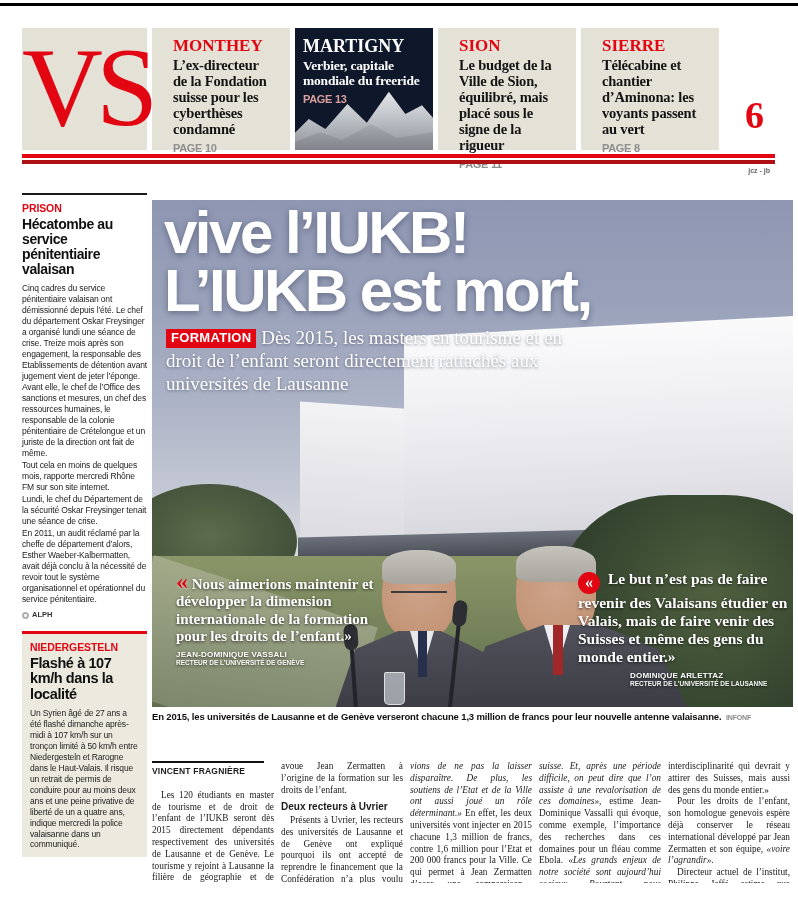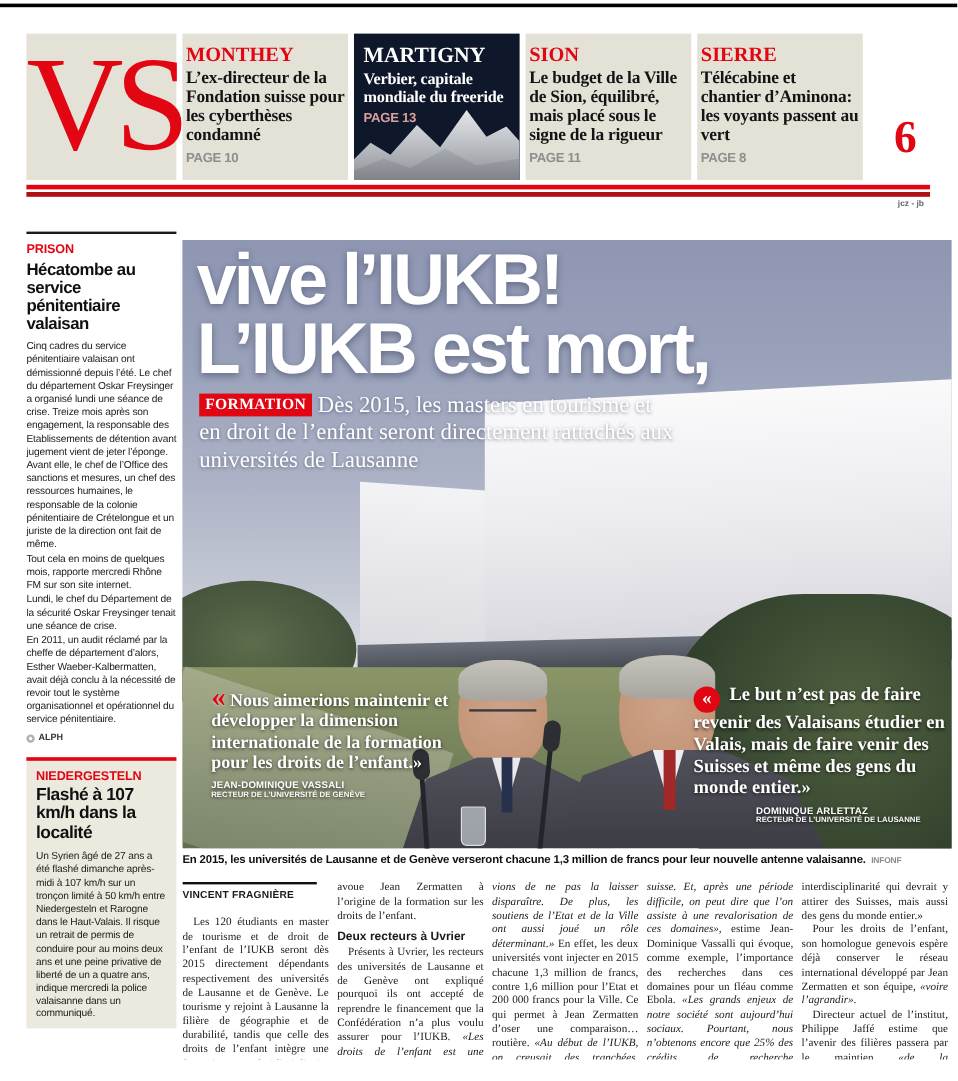--- a/index.html
+++ b/index.html
@@ -6,21 +6,21 @@
   html,body { background:#fff; }
   .page { position:relative; width:798px; height:901px; background:#fff; overflow:hidden;
           font-family:"Liberation Sans", sans-serif; color:#111; }
   .topline { position:absolute; top:3px; left:0; width:798px; height:3px; background:#000; }
 
   
   .masthead { position:absolute; top:28px; left:22px; width:754px; height:122px; display:flex; }
   .logo-box { width:125px; height:122px; background:#e4e1d6; text-align:center; flex:none; }
   .logo-box span { font-family:"Liberation Serif",serif; font-weight:normal; font-size:112px;
                    line-height:118px; color:#e20613; letter-spacing:-7px; }
-  .teaser { width:138px; height:122px; background:#e4e1d6; margin-left:5px; padding:8px 3px; flex:none; }
+  .teaser { width:138px; height:122px; background:#e4e1d6; margin-left:5px; padding:8px 21px; flex:none; }
   .t-kicker { font-family:"Liberation Serif",serif; font-weight:bold; font-size:17px; color:#e20613; }
   .t-head { font-family:"Liberation Serif",serif; font-weight:bold; font-size:14.5px; line-height:1.1;
             color:#141414; margin-top:2px; letter-spacing:-0.2px; }
   .t-page { font-weight:bold; font-size:11px; color:#8e8e8e; margin-top:4px; letter-spacing:-0.3px; }
   .teaser.red { background:#0f172a; color:#fff; text-align:left; position:relative; overflow:hidden; padding:8px 8px; }
   .teaser.red .t-kicker { color:#fff; font-size:18px; }
   .teaser.red .t-head { color:#fff; font-size:13.5px; position:relative; z-index:2; }
   .teaser.red .t-page { color:#d9a09d; position:relative; z-index:2; }
   .mountain { position:absolute; left:0; right:0; bottom:0; height:62px; z-index:1;
       background:linear-gradient(180deg,#e9eaec 0%,#c2c5ca 45%,#8e9197 100%);
@@ -95,21 +95,21 @@
   .mic-1 { left:300px; top:424px; height:90px; transform:rotate(6deg); }
   .mic-2 { left:200px; top:448px; height:66px; transform:rotate(-4deg); }
   .glass { position:absolute; left:232px; top:472px; width:21px; height:33px;
      background:rgba(235,242,248,.55); border:1px solid rgba(255,255,255,.65); border-radius:2px 2px 5px 5px; }
 
   .hl { position:absolute; left:12px; top:4px; font-weight:bold; font-size:60px; line-height:0.97;
         letter-spacing:-2.5px; color:#fff; text-shadow:0 2px 6px rgba(40,45,70,.45); }
   .standfirst { position:absolute; left:14px; top:127px; width:398px;
         font-family:"Liberation Serif",serif; font-size:19px; line-height:1.2; color:#fff;
         text-shadow:0 1px 3px rgba(40,45,70,.55); }
-  .kicker-badge { display:inline-block; background:#e20613; color:#fff; font-family:Liberation Serif, serif;
+  .kicker-badge { display:inline-block; background:#e20613; color:#fff; font-family:Liberation Sans, sans-serif;
         font-weight:bold; font-size:13px; padding:1px 5px 2px; letter-spacing:.3px; text-shadow:none;
         transform:translateY(-2px); }
 
   .quote { position:absolute; font-family:"Liberation Serif",serif; font-weight:bold; color:#fff;
            text-shadow:0 1px 3px rgba(0,0,0,.7); }
   .quote-l { left:24px; top:376px; width:208px; font-size:15px; line-height:1.15; }
   .quote-r { left:426px; top:370px; width:215px; font-size:15.5px; line-height:1.16; }
   .qmark { color:#e20613; font-size:24px; line-height:0; text-shadow:0 1px 2px rgba(255,255,255,.45); }
   .qbadge { display:inline-block; width:22px; height:22px; border-radius:50%; background:#e20613;
             color:#fff; font-size:16px; line-height:21px; text-align:center; vertical-align:-4px;
@@ -117,21 +117,21 @@
   .attr { margin-top:5px; font-family:"Liberation Sans",sans-serif; }
   .attr-name { font-size:8px; font-weight:bold; letter-spacing:.2px; }
   .attr-role { font-size:6.5px; font-weight:bold; opacity:.95; }
   .quote-r .attr { margin-left:52px; }
 
   .caption { margin-top:4px; font-size:9.5px; font-weight:bold; letter-spacing:-0.15px; color:#0f0f0f; }
   .credit { font-size:7px; color:#8a8a8a; margin-left:2px; }
 
   .cols { display:flex; gap:7px; margin-top:13px; height:148px; overflow:hidden; }
   .col { width:122px; flex:none; font-family:"Liberation Serif",serif; font-size:9.3px;
-         line-height:1.27; text-align:justify; color:#1a1a1a; }
+         line-height:1.27; text-align:justify; color:#1a1a1a;margin-top:26px; }
   .byline-rule { height:2px; background:#111; width:112px; margin-bottom:3px; }
   .byline { font-family:"Liberation Sans",sans-serif; font-weight:bold; font-size:8.5px;
             letter-spacing:.2px; margin-bottom:13px; }
   .col p.ind { text-indent:9px; }
   .col .sub { font-family:"Liberation Sans",sans-serif; font-weight:bold; font-size:10px; margin:5px 0 1px; }
   .i { font-style:italic; }
 </style>
 </head>
 <body>
 

